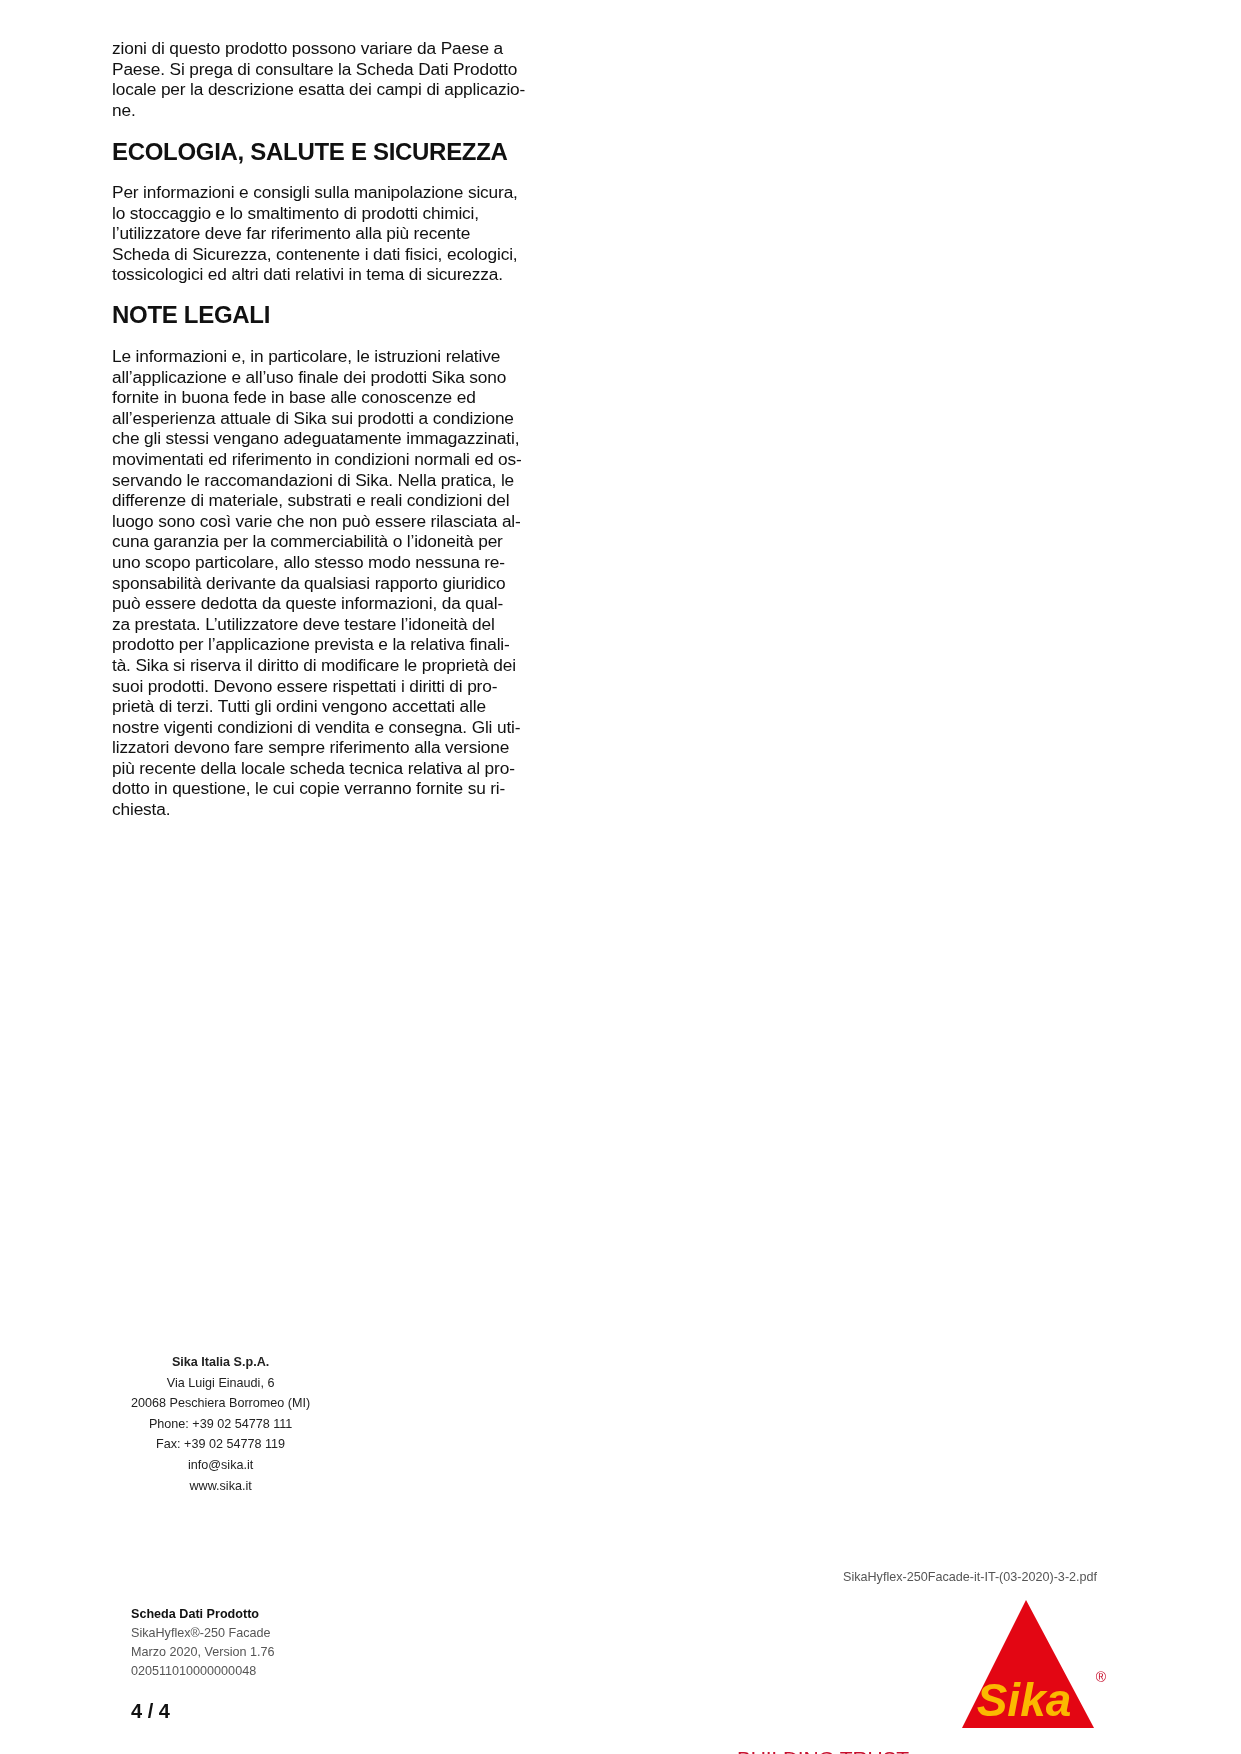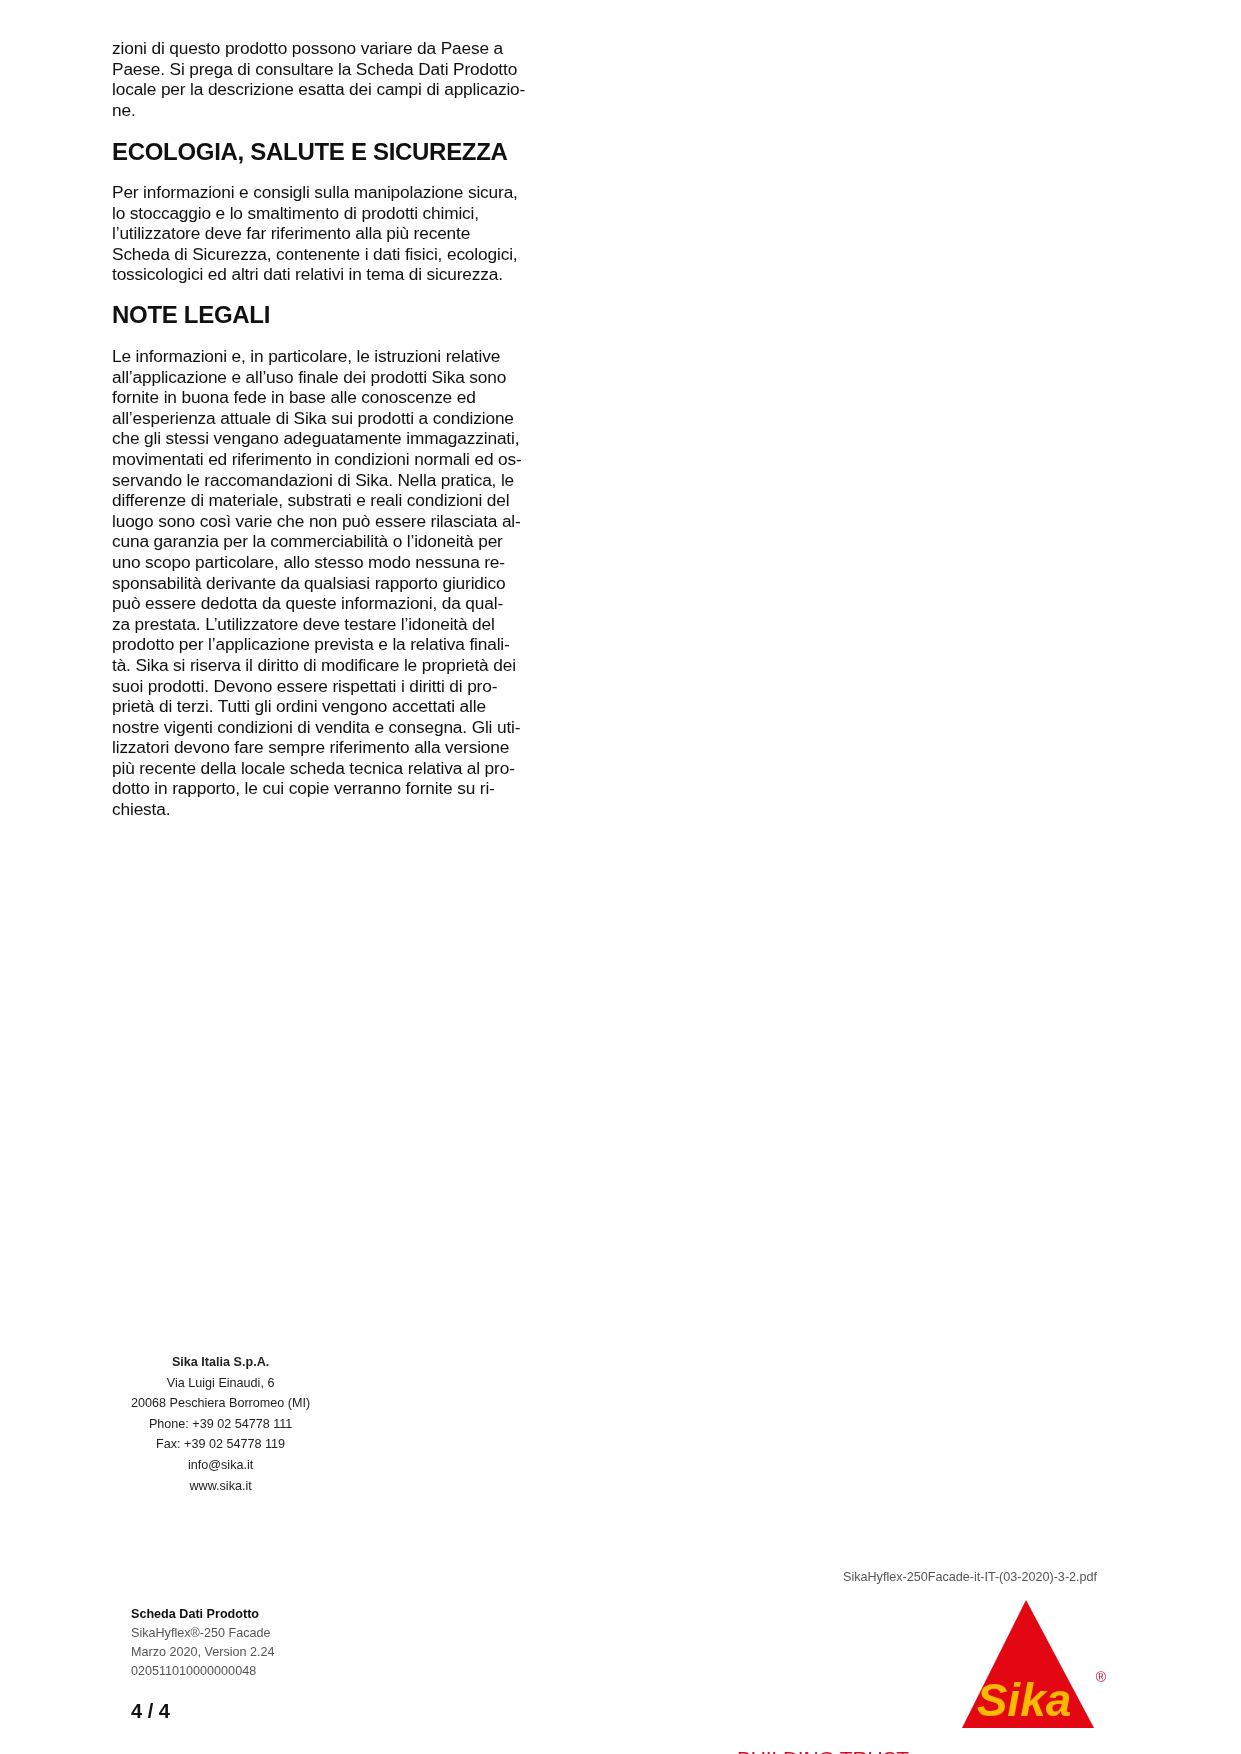--- a/index.html
+++ b/index.html
@@ -66,41 +66,41 @@
     <span class="line">sponsabilità derivante da qualsiasi rapporto giuridico</span>
     <span class="line">può essere dedotta da queste informazioni, da qual-</span>
     <span class="line">za prestata. L’utilizzatore deve testare l’idoneità del</span>
     <span class="line">prodotto per l’applicazione prevista e la relativa finali-</span>
     <span class="line">tà. Sika si riserva il diritto di modificare le proprietà dei</span>
     <span class="line">suoi prodotti. Devono essere rispettati i diritti di pro-</span>
     <span class="line">prietà di terzi. Tutti gli ordini vengono accettati alle</span>
     <span class="line">nostre vigenti condizioni di vendita e consegna. Gli uti-</span>
     <span class="line">lizzatori devono fare sempre riferimento alla versione</span>
     <span class="line">più recente della locale scheda tecnica relativa al pro-</span>
-    <span class="line">dotto in rapporto, le cui copie verranno fornite su ri-</span>
+    <span class="line">dotto in questione, le cui copie verranno fornite su ri-</span>
     <span class="line">chiesta.</span>
   </p>
 </div>
 
 <div class="addr">
   <span class="company">Sika Italia S.p.A.</span>
   <span>Via Luigi Einaudi, 6</span>
   <span>20068 Peschiera Borromeo (MI)</span>
   <span>Phone: +39 02 54778 111</span>
   <span>Fax: +39 02 54778 119</span>
   <span>info@sika.it</span>
   <span>www.sika.it</span>
 </div>
 
 <div class="filename">SikaHyflex-250Facade-it-IT-(03-2020)-3-2.pdf</div>
 
 <div class="meta">
   <span class="doc-type">Scheda Dati Prodotto</span>
   <span class="product">SikaHyflex®-250 Facade</span>
-  <span class="date">Marzo 2020, Version 2.24</span>
+  <span class="date">Marzo 2020, Version 1.76</span>
   <span class="code">020511010000000048</span>
 </div>
 
 <div class="pageno">4 / 4</div>
 
 <div class="tagline">BUILDING TRUST</div>
 
 <div class="logo">
   <svg width="150" height="135" viewBox="0 0 150 135" xmlns="http://www.w3.org/2000/svg">
     <polygon points="66,2 134,130 2,130" fill="#e30613"></polygon>

